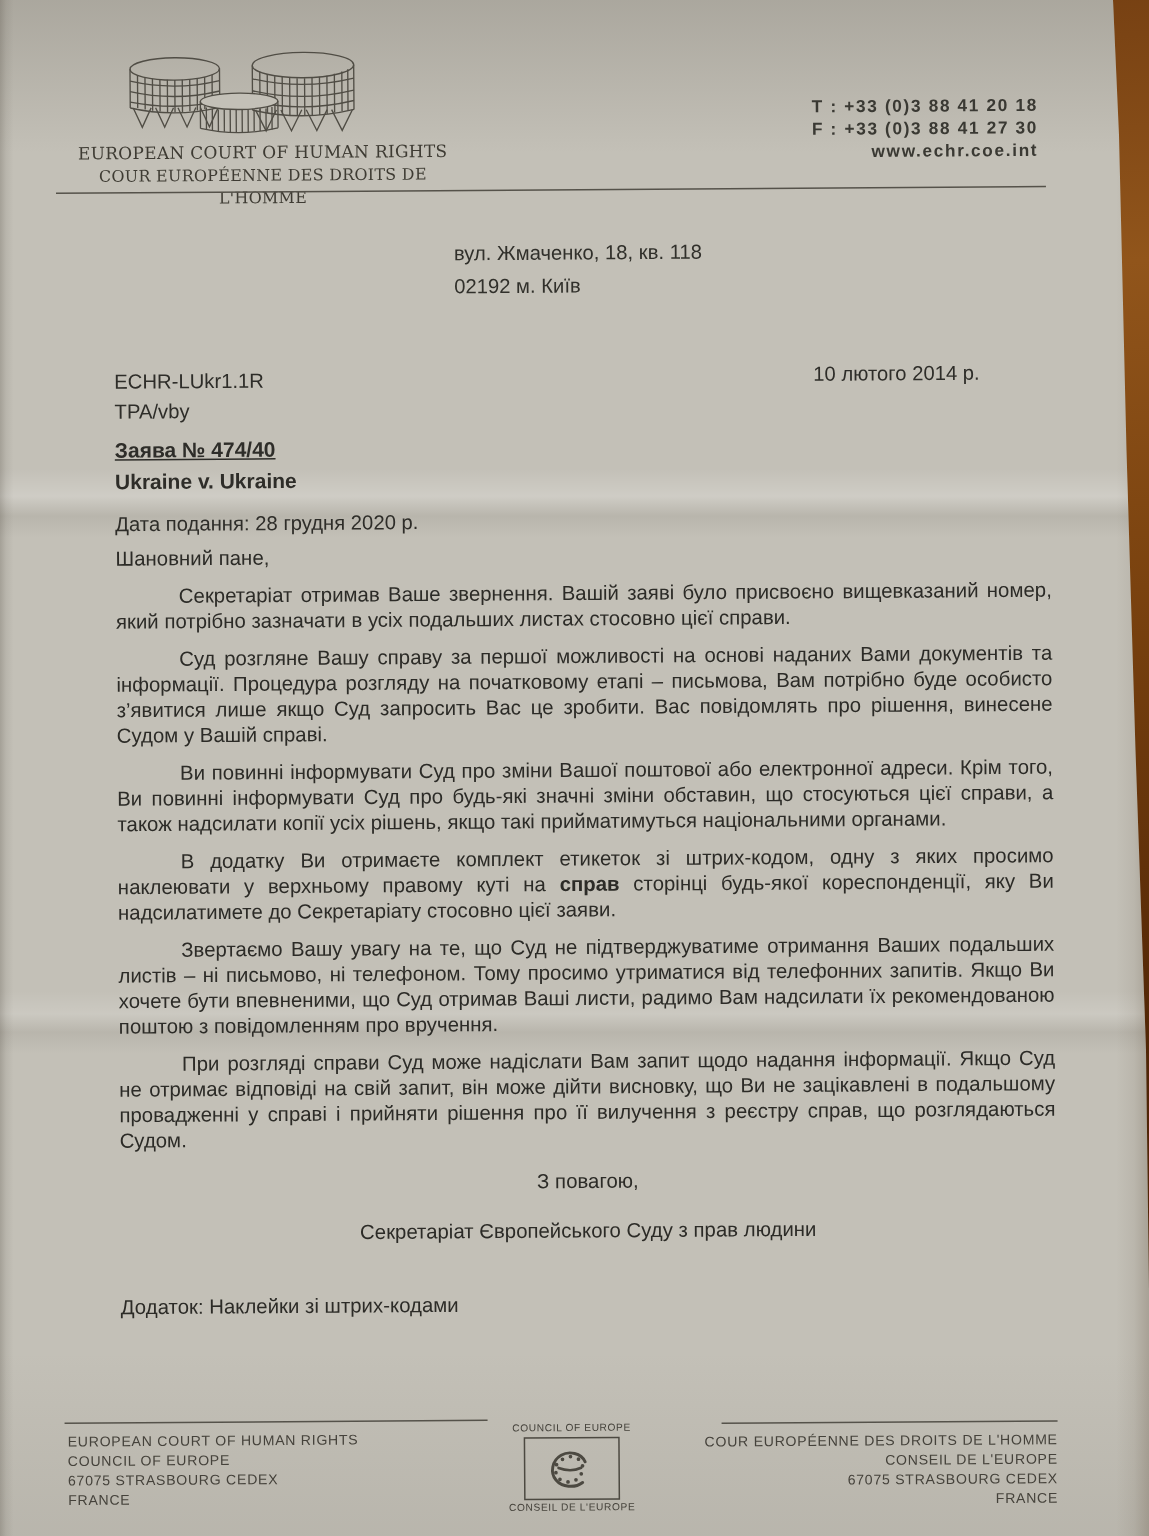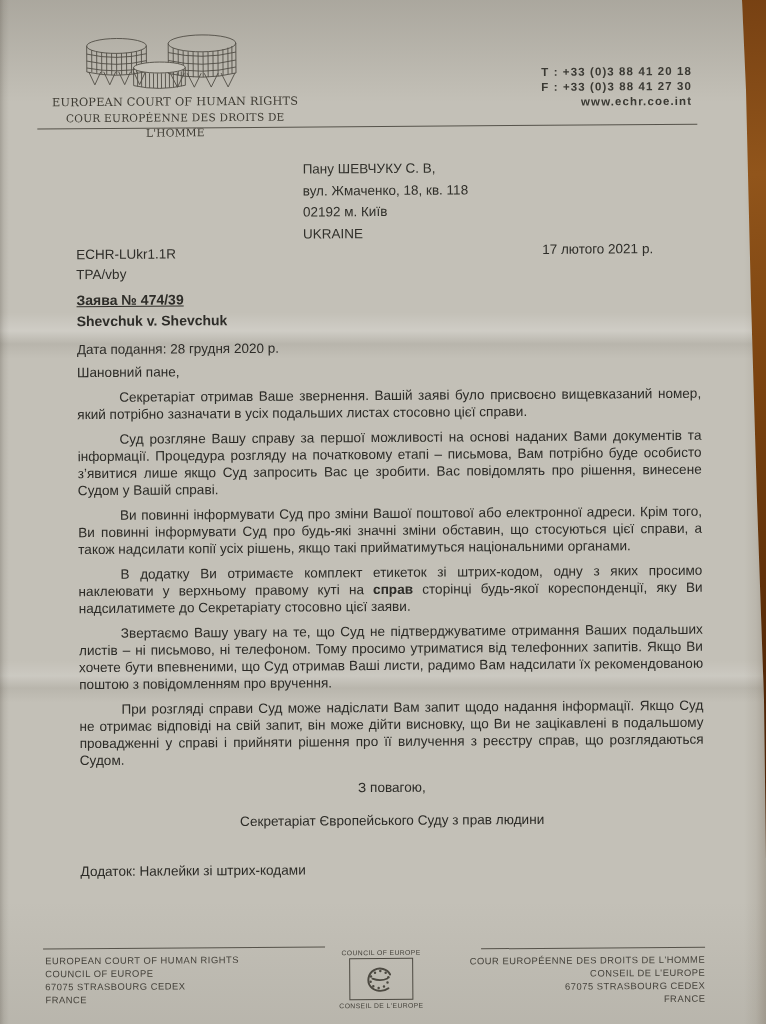--- a/index.html
+++ b/index.html
@@ -96,35 +96,33 @@
 
       <div class="contact">
         <div>T : +33 (0)3 88 41 20 18</div>
         <div>F : +33 (0)3 88 41 27 30</div>
         <div>www.echr.coe.int</div>
       </div>
 
       <div class="head-rule"></div>
 
       <div class="recipient">
-        <div>Пану ШЕВЧУКУ С. В,</div>
         <div>вул. Жмаченко, 18, кв. 118</div>
         <div>02192 м. Київ</div>
-        <div>UKRAINE</div>
       </div>
 
       <div class="refblock">
         <div>ECHR-LUkr1.1R</div>
         <div>TPA/vby</div>
       </div>
-      <div class="date">17 лютого 2021 р.</div>
+      <div class="date">10 лютого 2014 р.</div>
 
       <div class="caseblock">
-        <div class="app">Заява № 474/39</div>
-        <div>Shevchuk v. Shevchuk</div>
+        <div class="app">Заява № 474/40</div>
+        <div>Ukraine v. Ukraine</div>
       </div>
       <div class="filed">Дата подання: 28 грудня 2020 р.</div>
 
       <div class="bodytext">
         <p class="salutation">Шановний пане,</p>
         <p>Секретаріат отримав Ваше звернення. Вашій заяві було присвоєно вищевказаний номер, який потрібно зазначати в усіх подальших листах стосовно цієї справи.</p>
         <p>Суд розгляне Вашу справу за першої можливості на основі наданих Вами документів та інформації. Процедура розгляду на початковому етапі – письмова, Вам потрібно буде особисто з’явитися лише якщо Суд запросить Вас це зробити. Вас повідомлять про рішення, винесене Судом у Вашій справі.</p>
         <p>Ви повинні інформувати Суд про зміни Вашої поштової або електронної адреси. Крім того, Ви повинні інформувати Суд про будь-які значні зміни обставин, що стосуються цієї справи, а також надсилати копії усіх рішень, якщо такі прийматимуться національними органами.</p>
         <p><span>В додатку Ви отримаєте комплект етикеток зі штрих-кодом, одну з яких просимо наклеювати у верхньому правому куті на </span><span class="bold">справ</span><span> сторінці будь-якої кореспонденції, яку Ви надсилатимете до Секретаріату стосовно цієї заяви.</span></p>
         <p>Звертаємо Вашу увагу на те, що Суд не підтверджуватиме отримання Ваших подальших листів – ні письмово, ні телефоном. Тому просимо утриматися від телефонних запитів. Якщо Ви хочете бути впевненими, що Суд отримав Ваші листи, радимо Вам надсилати їх рекомендованою поштою з повідомленням про вручення.</p>

